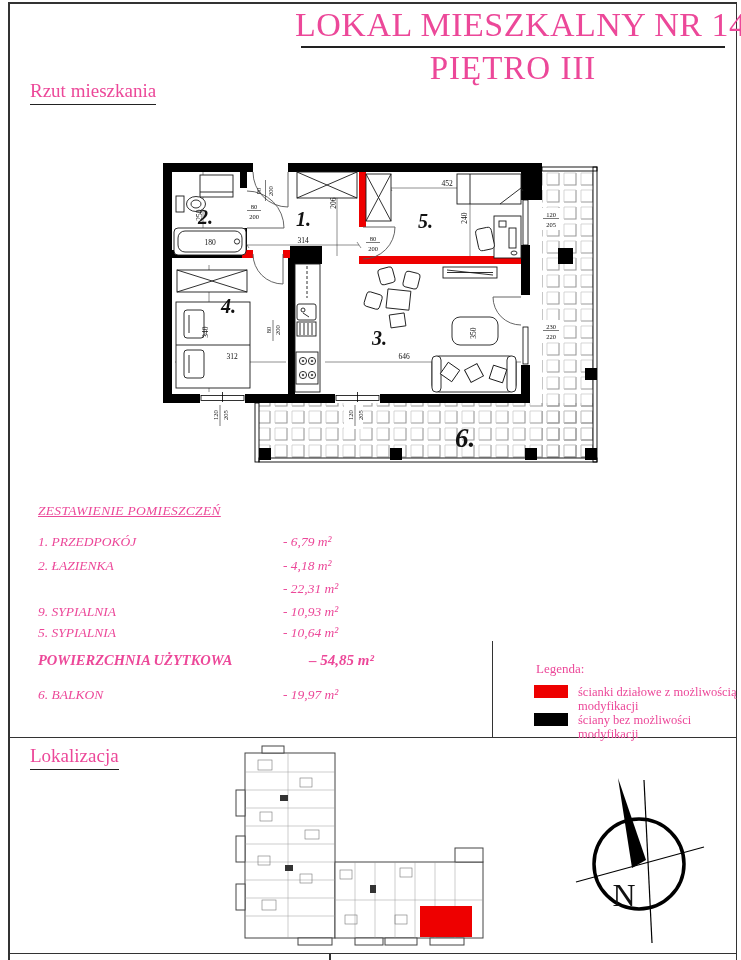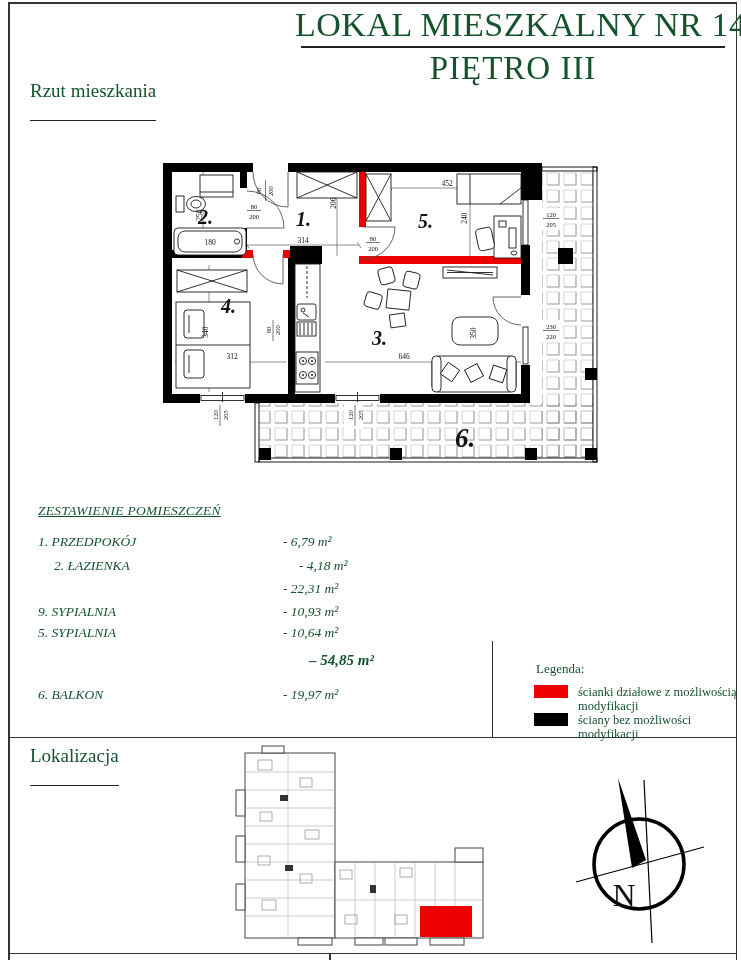--- a/index.html
+++ b/index.html
@@ -1,24 +1,24 @@
 <!DOCTYPE html>
 <html><head>
 <meta charset="utf-8">
 <style>
   html,body{margin:0;padding:0;background:#e8e8e8;}
   .page{position:relative;width:741px;height:960px;background:#fff;
-        font-family:"Liberation Serif", serif;color:#14532d;overflow:hidden;}
+        font-family:"Liberation Serif", serif;color:#ec4899;overflow:hidden;}
   .abs{position:absolute;}
   .border-line{background:#333;}
   .title-wrap{left:295px;top:6px;width:436px;text-align:center;}
   .title-l1{font-size:34px;letter-spacing:.5px;white-space:nowrap;}
   .title-rule{height:2px;background:#222;margin:2px 0 2px 6px;width:424px;}
   .title-l2{font-size:33px;letter-spacing:1px;}
-  .sec-head{font-size:19px;border-bottom:1.5px solid #222;padding-bottom:18px;display:inline-block;}
+  .sec-head{font-size:19px;border-bottom:1.5px solid #222;padding-bottom:2px;display:inline-block;}
   .roomlist{left:38px;top:503px;width:360px;font-style:italic;font-size:13.5px;}
   .rl-head{text-decoration:underline;letter-spacing:.3px;}
   .rl-row{position:absolute;left:0;width:360px;white-space:nowrap;}
   .rl-area{position:absolute;left:245px;}
   .rl-total{font-weight:bold;font-size:14.5px;}
   .rl-total .rl-area{left:240px;font-size:15px;margin-left:31px;}
   .legend{left:520px;top:655px;width:215px;font-size:13px;}
   .legend-item{position:absolute;display:flex;}
   .legend-sw{width:34px;height:13px;flex:0 0 34px;margin-right:10px;}
   .legend-txt{font-size:12.5px;line-height:14px;width:165px;}
@@ -299,36 +299,37 @@
       <text class="roomnum" style="font-size:27px" x="455" y="447">6.</text>
     </g>
   </svg>
 
   <div class="abs roomlist">
     <span class="rl-head">ZESTAWIENIE POMIESZCZEŃ</span>
     <div class="rl-row" style="top:31px;">
       <span>1. PRZEDPOKÓJ</span>
       <span class="rl-area">-  6,79 m²</span>
     </div>
-    <div class="rl-row" style="top:55px;margin-left:16px;">
+    <div class="rl-row" style="top:55px;">
       <span>2. ŁAZIENKA</span>
       <span class="rl-area">-  4,18 m²</span>
     </div>
     <div class="rl-row" style="top:78px;">
       <span class="rl-area">-  22,31 m²</span>
     </div>
     <div class="rl-row" style="top:101px;">
       <span>9. SYPIALNIA</span>
       <span class="rl-area">-  10,93 m²</span>
     </div>
     <div class="rl-row" style="top:122px;">
       <span>5. SYPIALNIA</span>
       <span class="rl-area">-  10,64 m²</span>
     </div>
     <div class="rl-row rl-total" style="top:149px;">
+      <span>POWIERZCHNIA UŻYTKOWA</span>
       <span class="rl-area">–  54,85 m²</span>
     </div>
     <div class="rl-row" style="top:184px;">
       <span>6. BALKON</span>
       <span class="rl-area">-  19,97 m²</span>
     </div>
   </div>
 
   <div class="abs border-line" style="left:492px;top:641px;width:1px;height:96px;"></div>
   <div class="abs legend">

